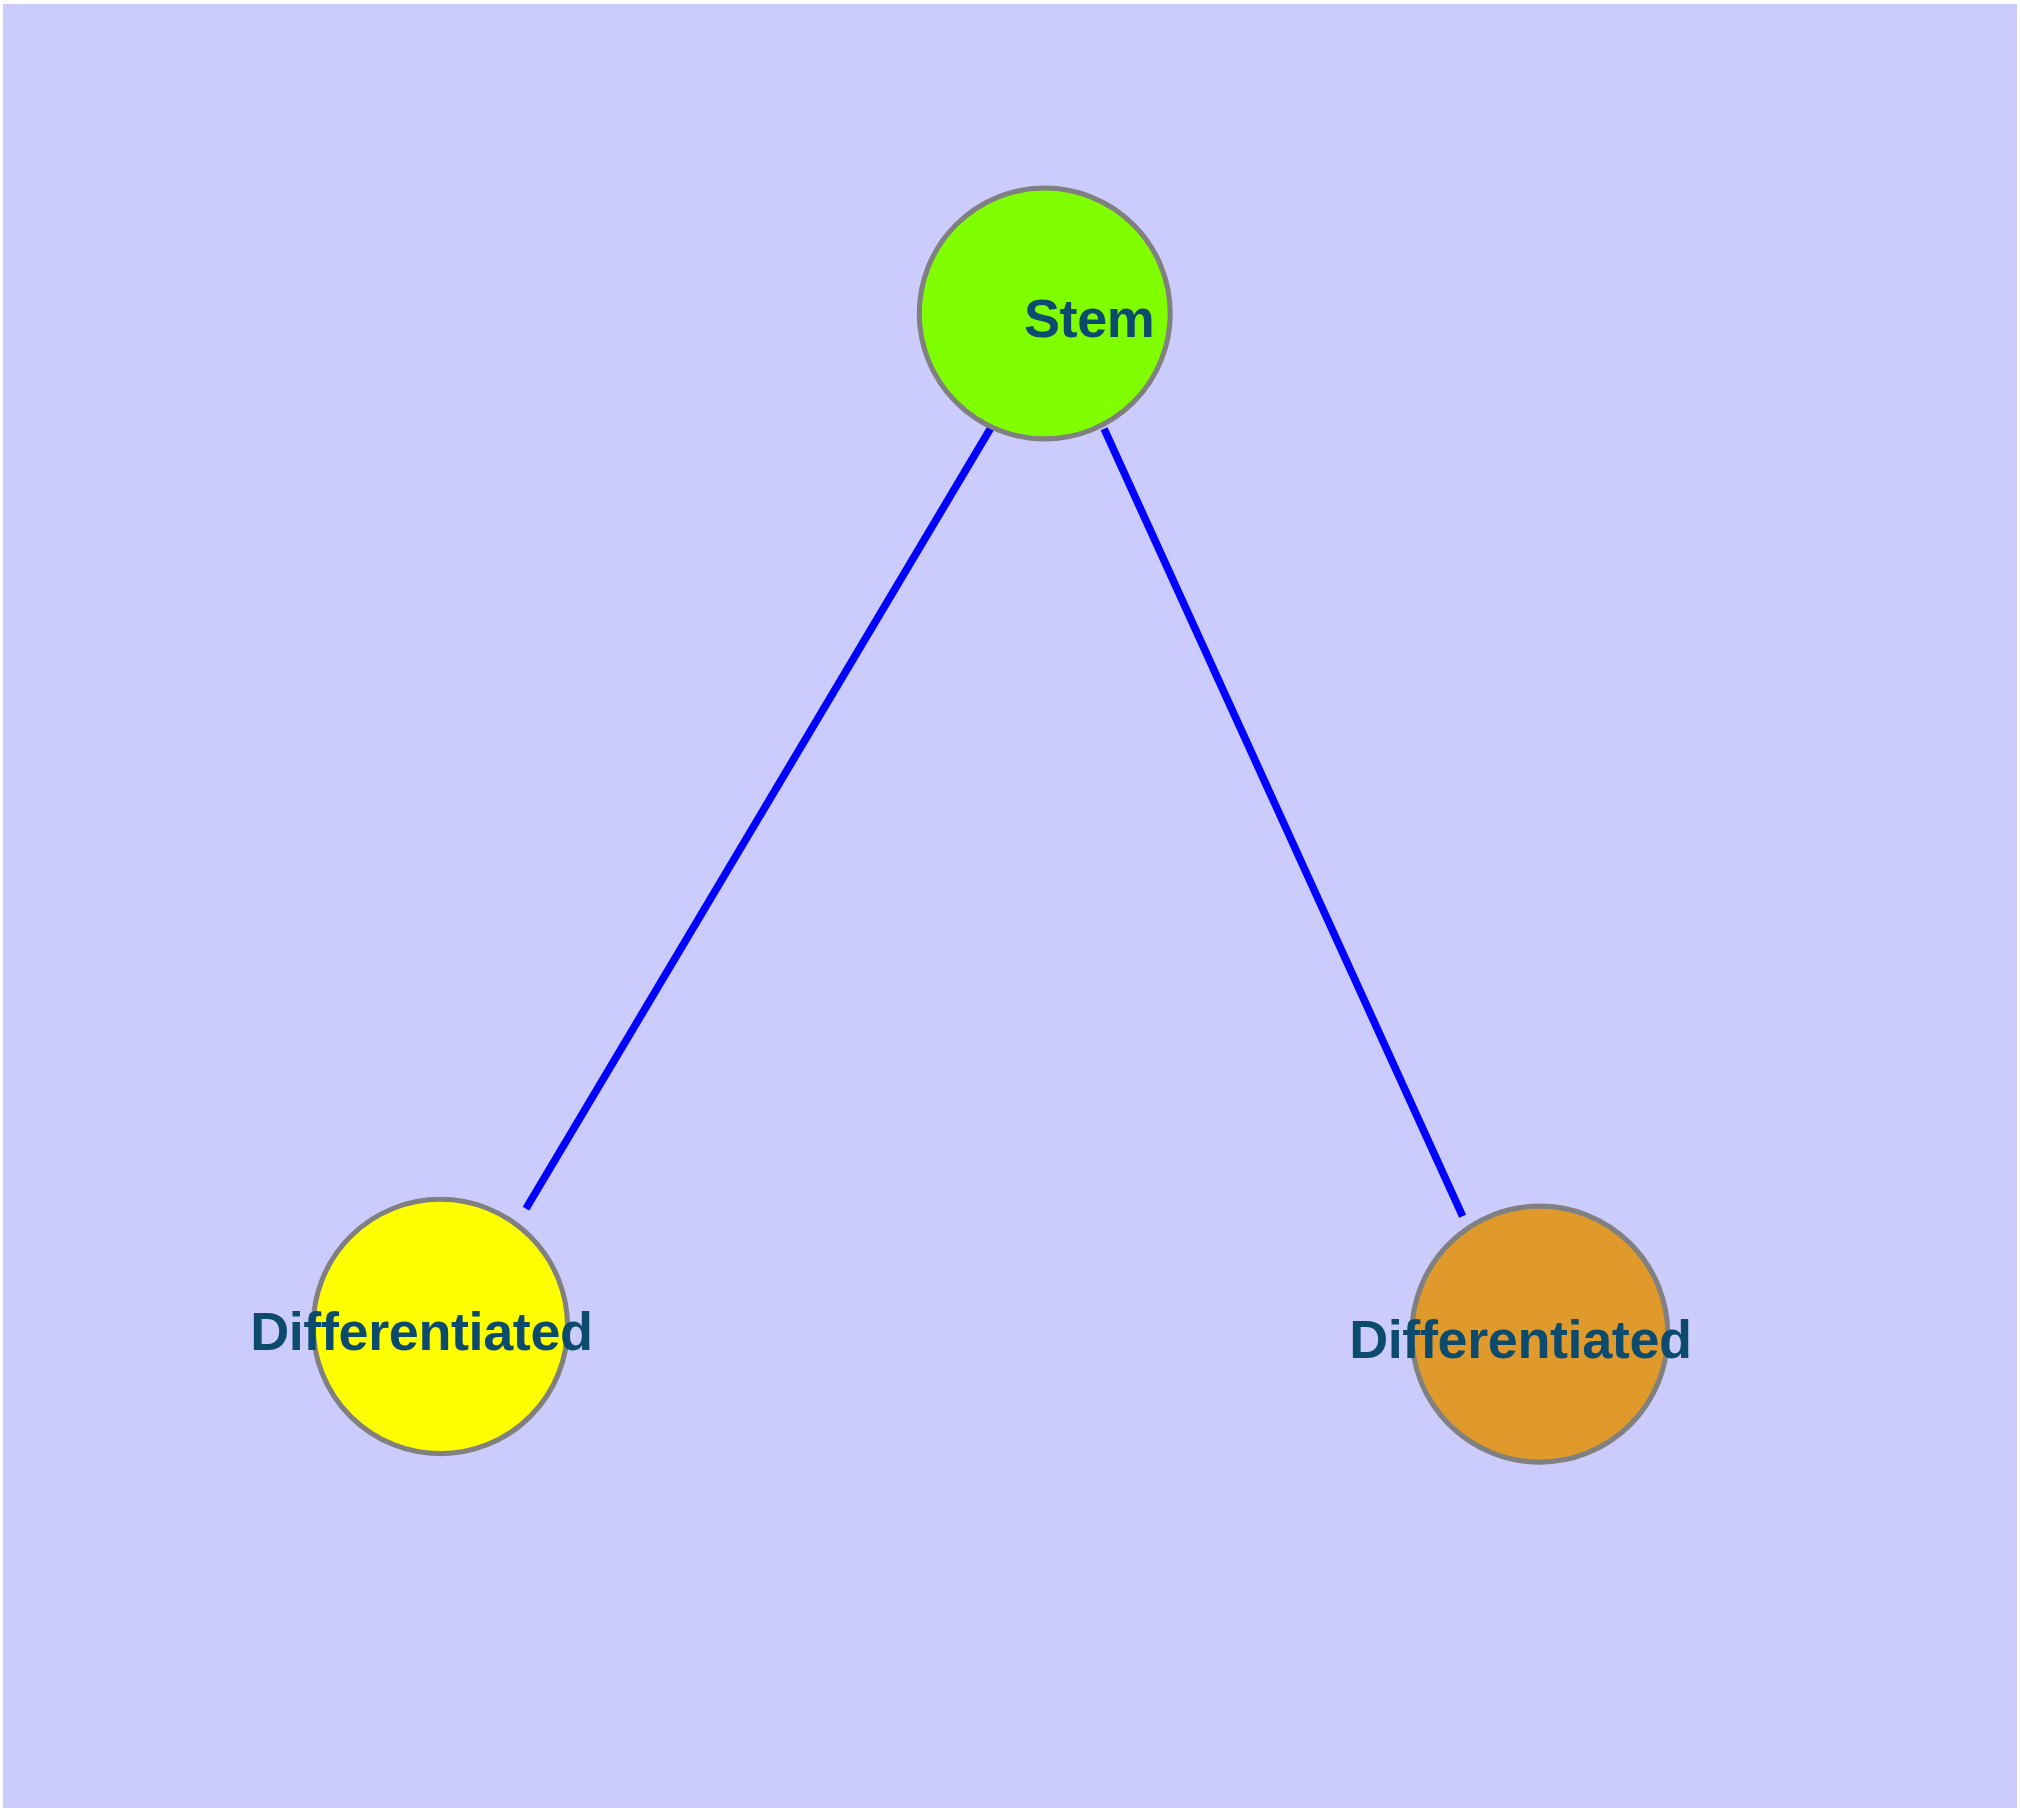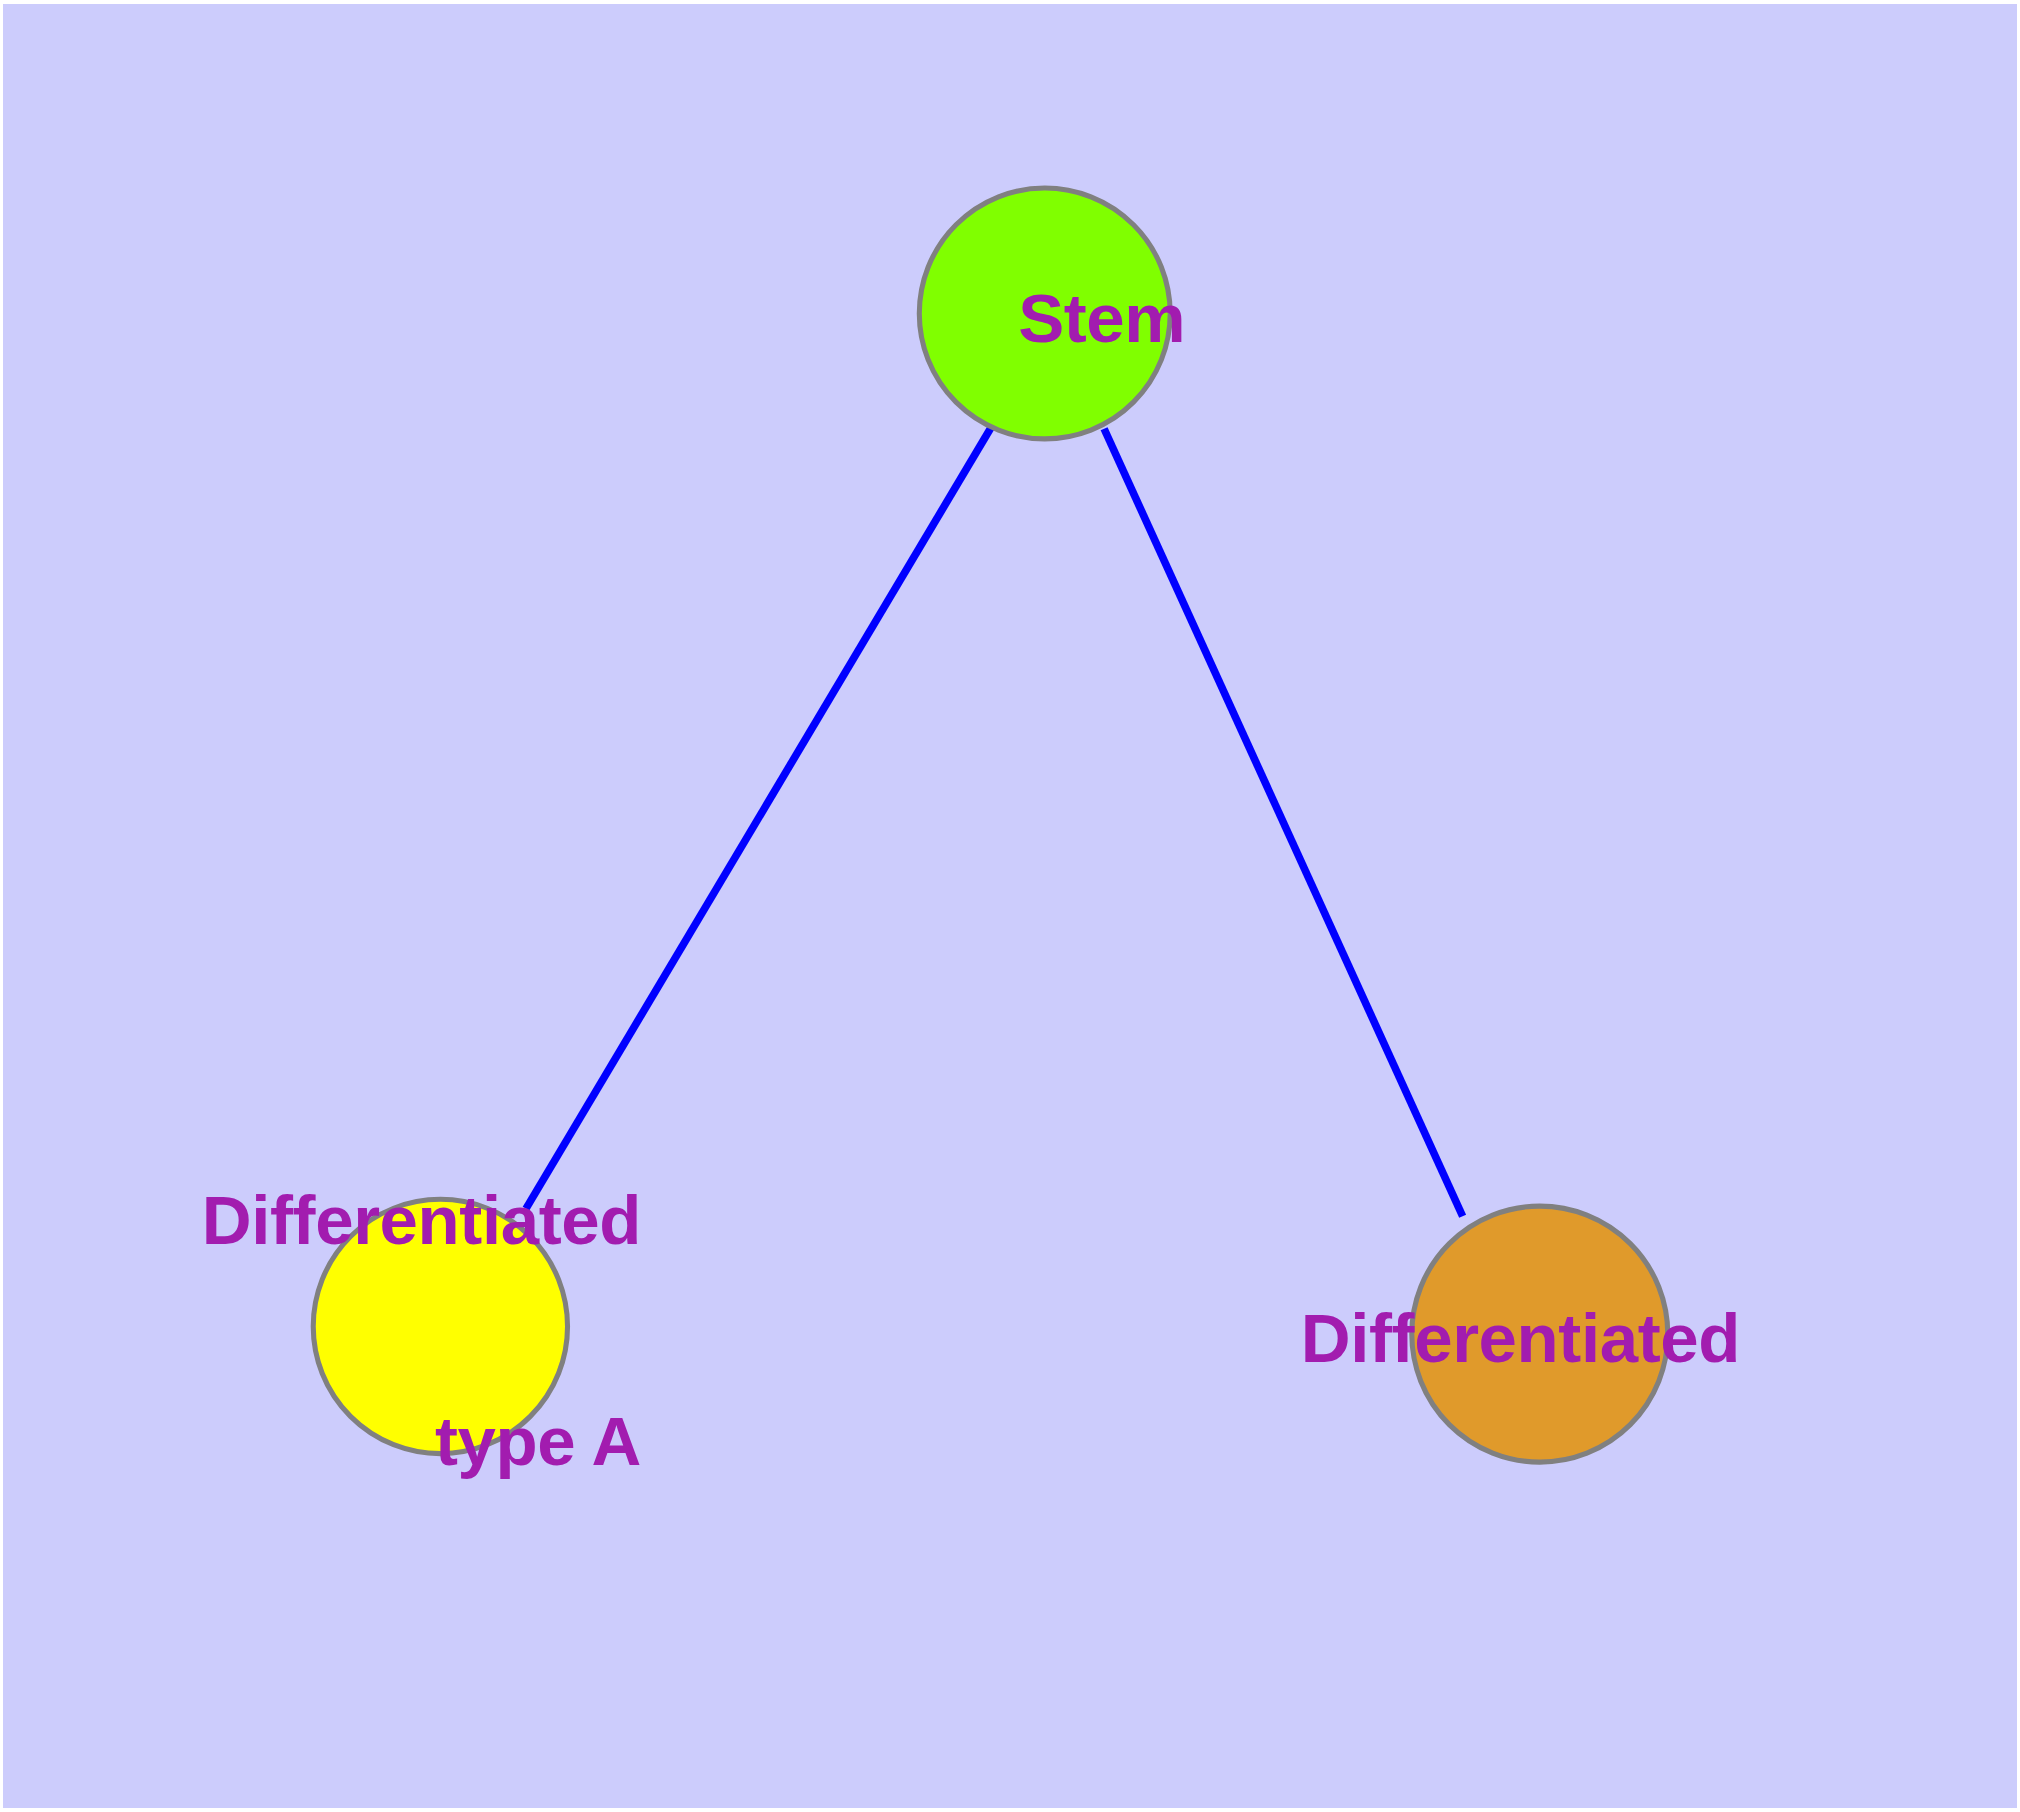--- a/index.html
+++ b/index.html
@@ -27,25 +27,25 @@
   #graph-svg {
     position: absolute;
     left: 0;
     top: 0;
     width: 100%;
     height: 100%;
     display: block;
   }
   .node-label {
     position: absolute;
-    color: #a21caf;
+    color: #0c4a6e;
     font-weight: bold;
-    font-size: 69px;
+    font-size: 54px;
     line-height: 1.07;
-    text-align: right;
+    text-align: left;
     white-space: pre;
     transform: translate(-50%, -50%);
     letter-spacing: -0.4px;
     pointer-events: none;
     font-family: "Liberation Sans", "DejaVu Sans", sans-serif;
   }
 </style>
 </head>
 <body>
 
@@ -65,21 +65,20 @@
         <circle cx="1813" cy="1569" r="151" fill="#e09a2b" stroke="#808080" stroke-width="6"></circle>
       </g>
     </svg>
 
     <div class="node-label" style="left: 1042px; top: 315px;">
       <span>Stem</span>
     </div>
 
     <div class="node-label" style="left: 418px; top: 1327px;">
       <div>Differentiated</div>
-      <div>type A</div>
     </div>
 
     <div class="node-label" style="left: 1517px; top: 1335px;">
       <div>Differentiated</div>
     </div>
 
   </div>
 </div>
 
 

